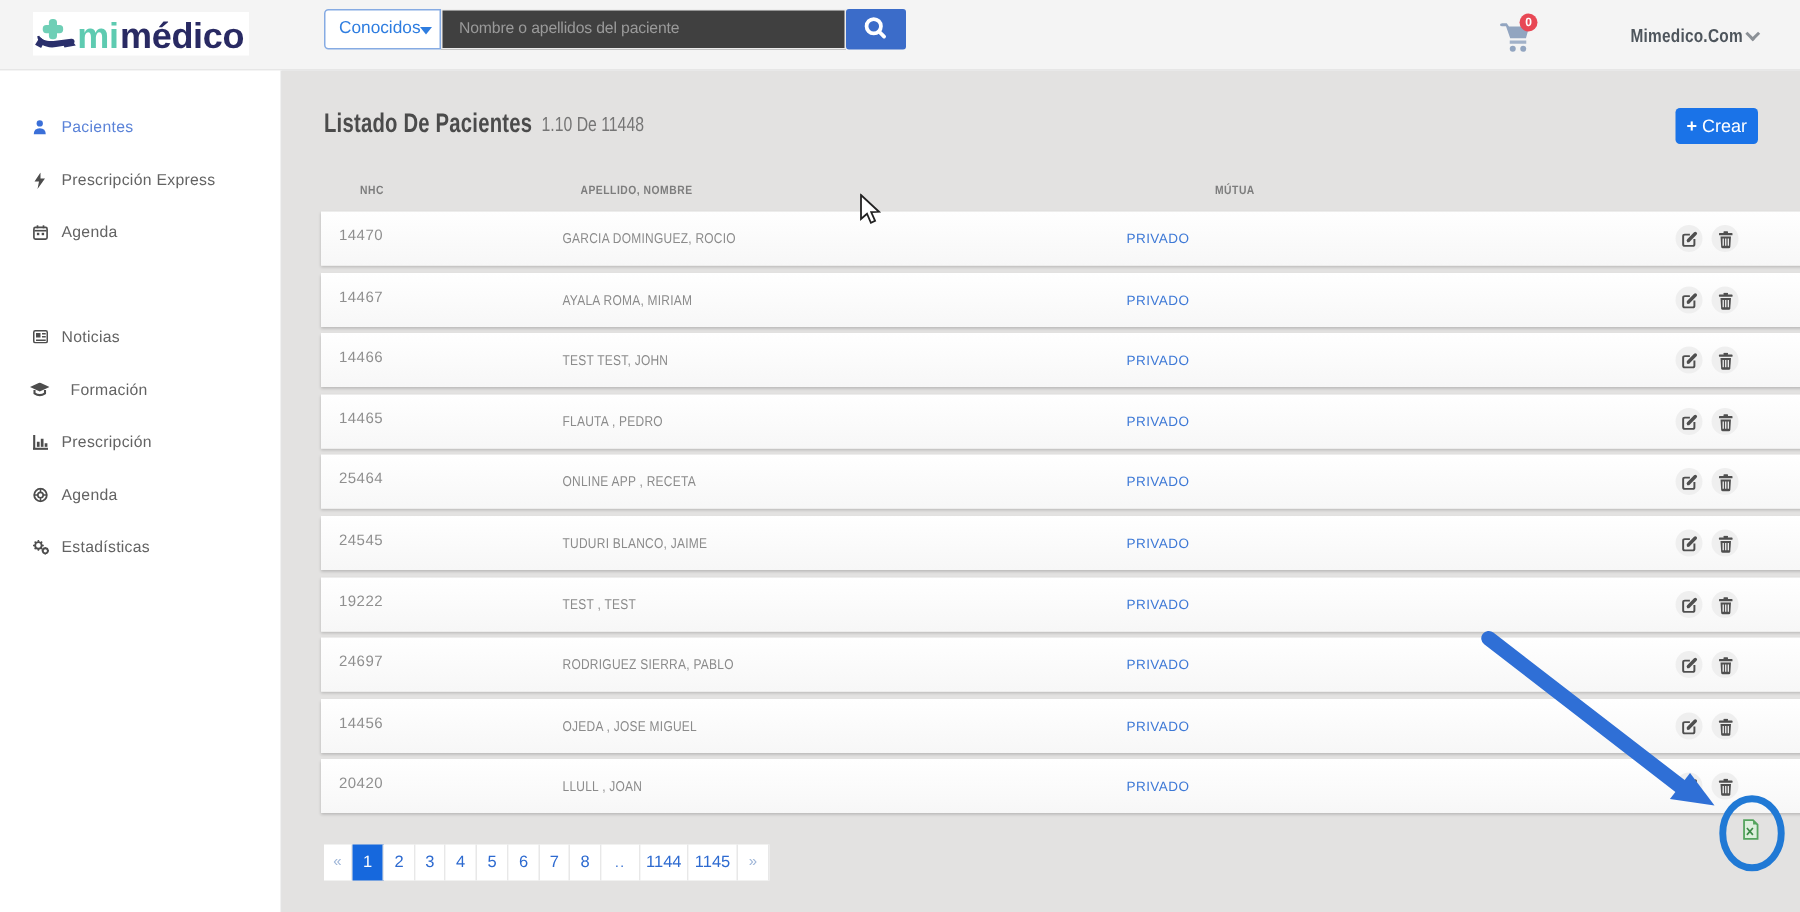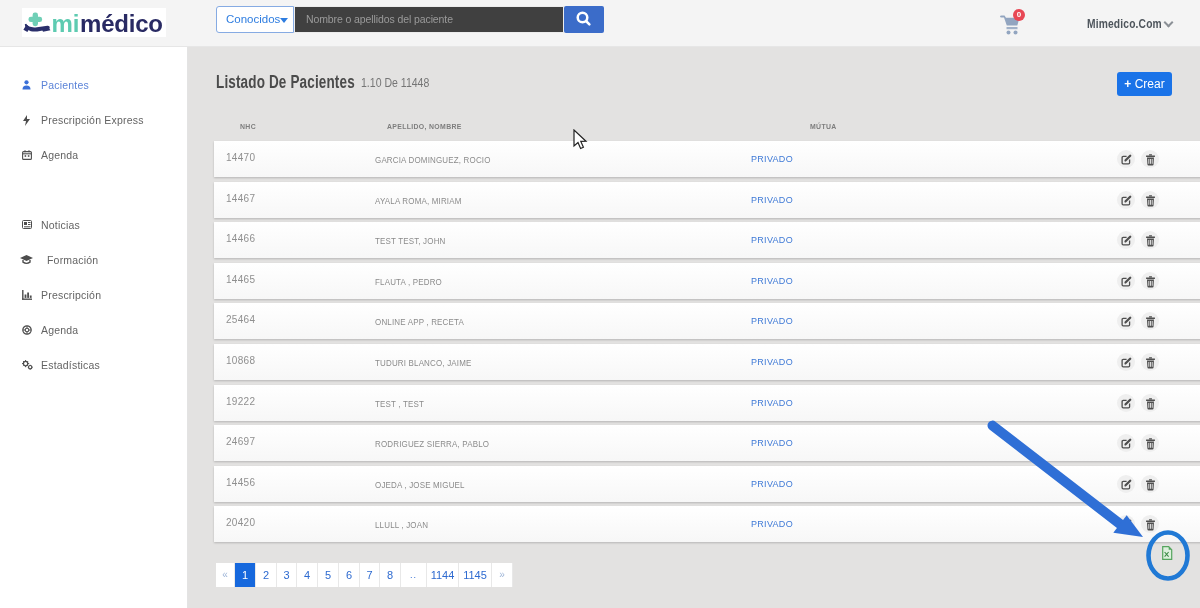--- a/index.html
+++ b/index.html
@@ -273,21 +273,21 @@
         <rect x="4" y="0.2" width="3" height="1.4" rx="0.4" fill="#4f4f4f"></rect>
         <rect x="1" y="1.4" width="9" height="1.5" rx="0.4" fill="#4f4f4f"></rect>
         <path d="M2 3.6 h7 l-.45 6.9 q-.07 1 -1.07 1 h-3.96 q-1 0 -1.07 -1 z" fill="#4f4f4f"></path>
         <line x1="3.8" y1="5" x2="3.8" y2="9.8" stroke="#fff" stroke-width=".8"></line>
         <line x1="5.5" y1="5" x2="5.5" y2="9.8" stroke="#fff" stroke-width=".8"></line>
         <line x1="7.2" y1="5" x2="7.2" y2="9.8" stroke="#fff" stroke-width=".8"></line>
       </svg>
     </span>
   </div>
 <div class="row" style="top:344px">
-    <span class="nhc">10868</span>
+    <span class="nhc">24545</span>
     <span class="nm">TUDURI BLANCO, JAIME</span>
     <span class="pv">PRIVADO</span>
     <span class="ib e">
       <svg width="11" height="11" viewBox="0 0 11 11">
         <path d="M8.6 5.4 v3.4 q0 1.1 -1.1 1.1 H2.2 q-1.1 0 -1.1 -1.1 V3.5 q0 -1.1 1.1 -1.1 h3.4" fill="none" stroke="#4f4f4f" stroke-width="1.3"></path>
         <line x1="4.6" y1="6.3" x2="9.2" y2="1.7" stroke="#4f4f4f" stroke-width="2.3" stroke-linecap="round"></line>
         <path d="M3.6 7.5 l1.7 -.4 -1.3 -1.3 z" fill="#4f4f4f"></path>
       </svg>
     </span>
     <span class="ib t">

